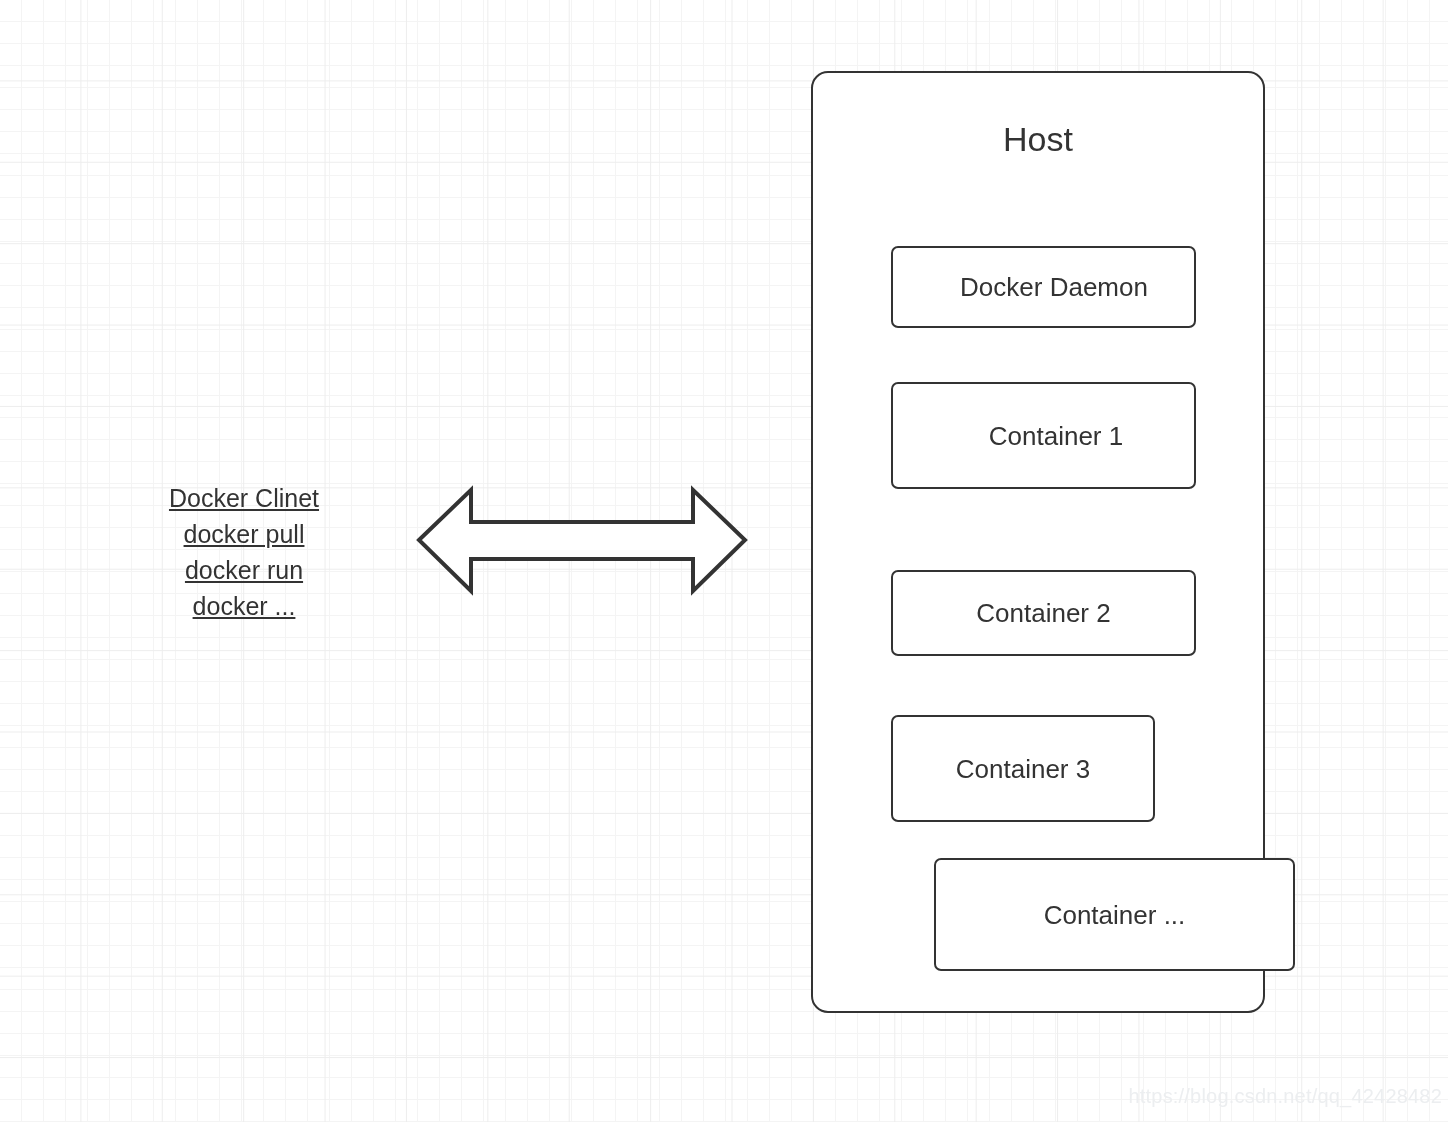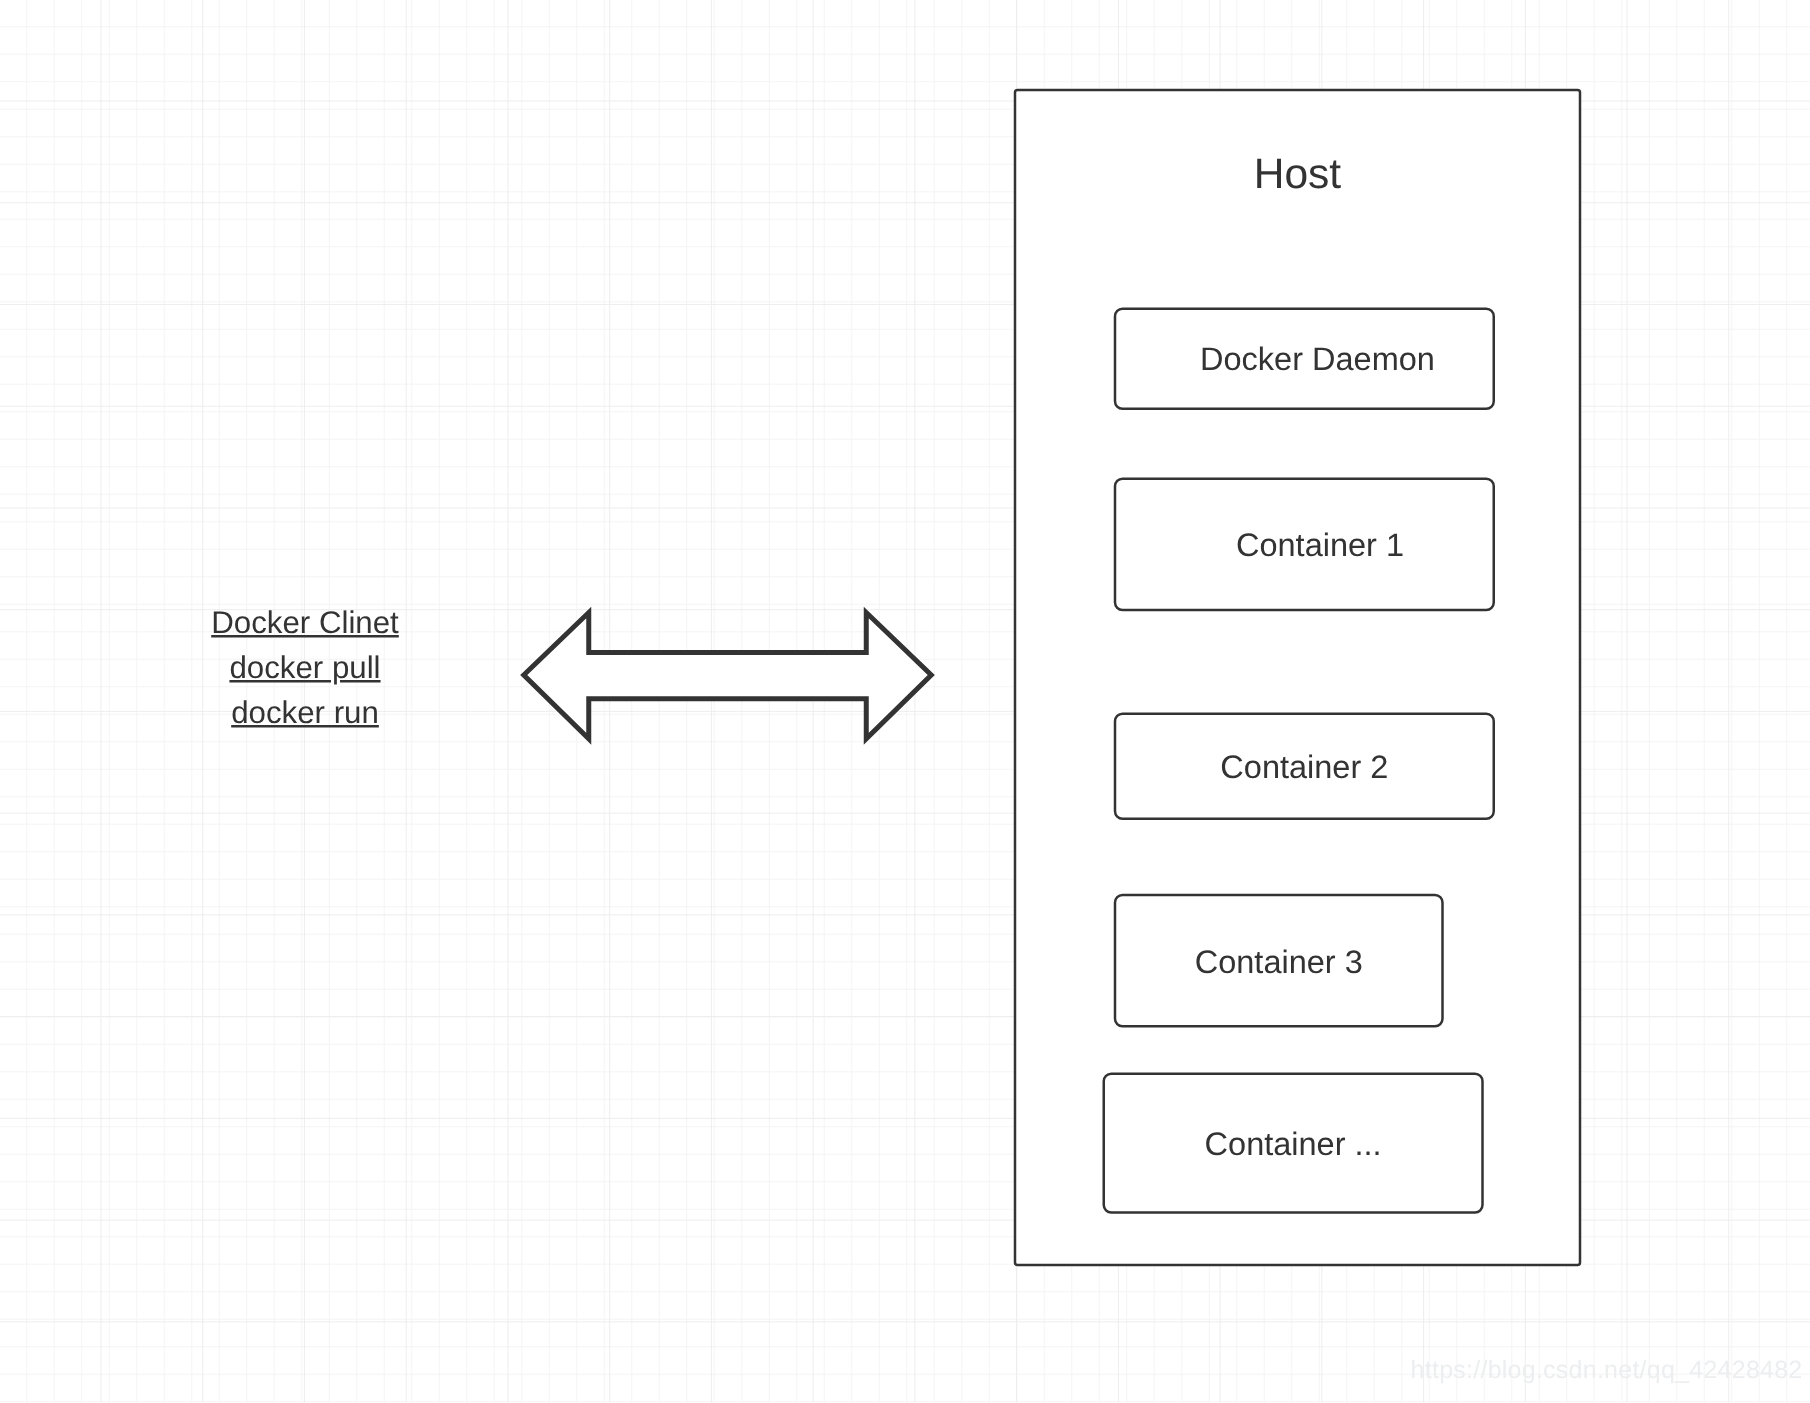--- a/index.html
+++ b/index.html
@@ -31,21 +31,21 @@
   
   .host-box {
     position: absolute;
     left: 811px;
     top: 71px;
     width: 454px;
     height: 942px;
     box-sizing: border-box;
     background: #ffffff;
     border: 2px solid #333333;
-    border-radius: 3px;
+    border-radius: 17px;
   }
   .host-title {
     position: absolute;
     left: 0;
     top: 46px;
     width: 100%;
     text-align: center;
     font-size: 34px;
     color: #333333;
     line-height: 40px;
@@ -67,21 +67,21 @@
     color: #333333;
     line-height: 32px;
     text-align: center;
     white-space: nowrap;
   }
 
   .box-daemon     { left: 891px;  top: 246px; width: 305px; height: 82px; padding-left: 21px; }
   .box-c1         { left: 891px;  top: 382px; width: 305px; height: 107px; padding-left: 25px; }
   .box-c2         { left: 891px;  top: 570px; width: 305px; height: 86px; }
   .box-c3         { left: 891px;  top: 715px; width: 264px; height: 107px; }
-  .box-cdots      { left: 882px;  top: 858px; width: 305px; height: 113px; }
+  .box-cdots      { left: 934px;  top: 858px; width: 361px; height: 113px; }
 
   
   .client-label {
     position: absolute;
     left: 110px;
     top: 480px;
     width: 268px;
     text-align: center;
     font-size: 25px;
     line-height: 36px;
@@ -114,20 +114,21 @@
 </style>
 </head>
 <body>
 
 <div id="canvas">
 
   <div class="client-label">
     <span class="line">Docker Clinet</span>
     <span class="line">docker pull</span>
     <span class="line">docker run</span>
+    <span class="line">docker ...</span>
   </div>
 
   <div class="arrow-wrap">
     <svg width="340" height="118" viewBox="0 0 340 118" xmlns="http://www.w3.org/2000/svg">
       <polygon points="7,58 59,8 59,40 281,40 281,8 333,58 281,109 281,77 59,77 59,109" fill="#ffffff" stroke="#333333" stroke-width="4" stroke-linejoin="miter"></polygon>
     </svg>
   </div>
 
   <div class="host-box">
     <div class="host-title">Host</div>

